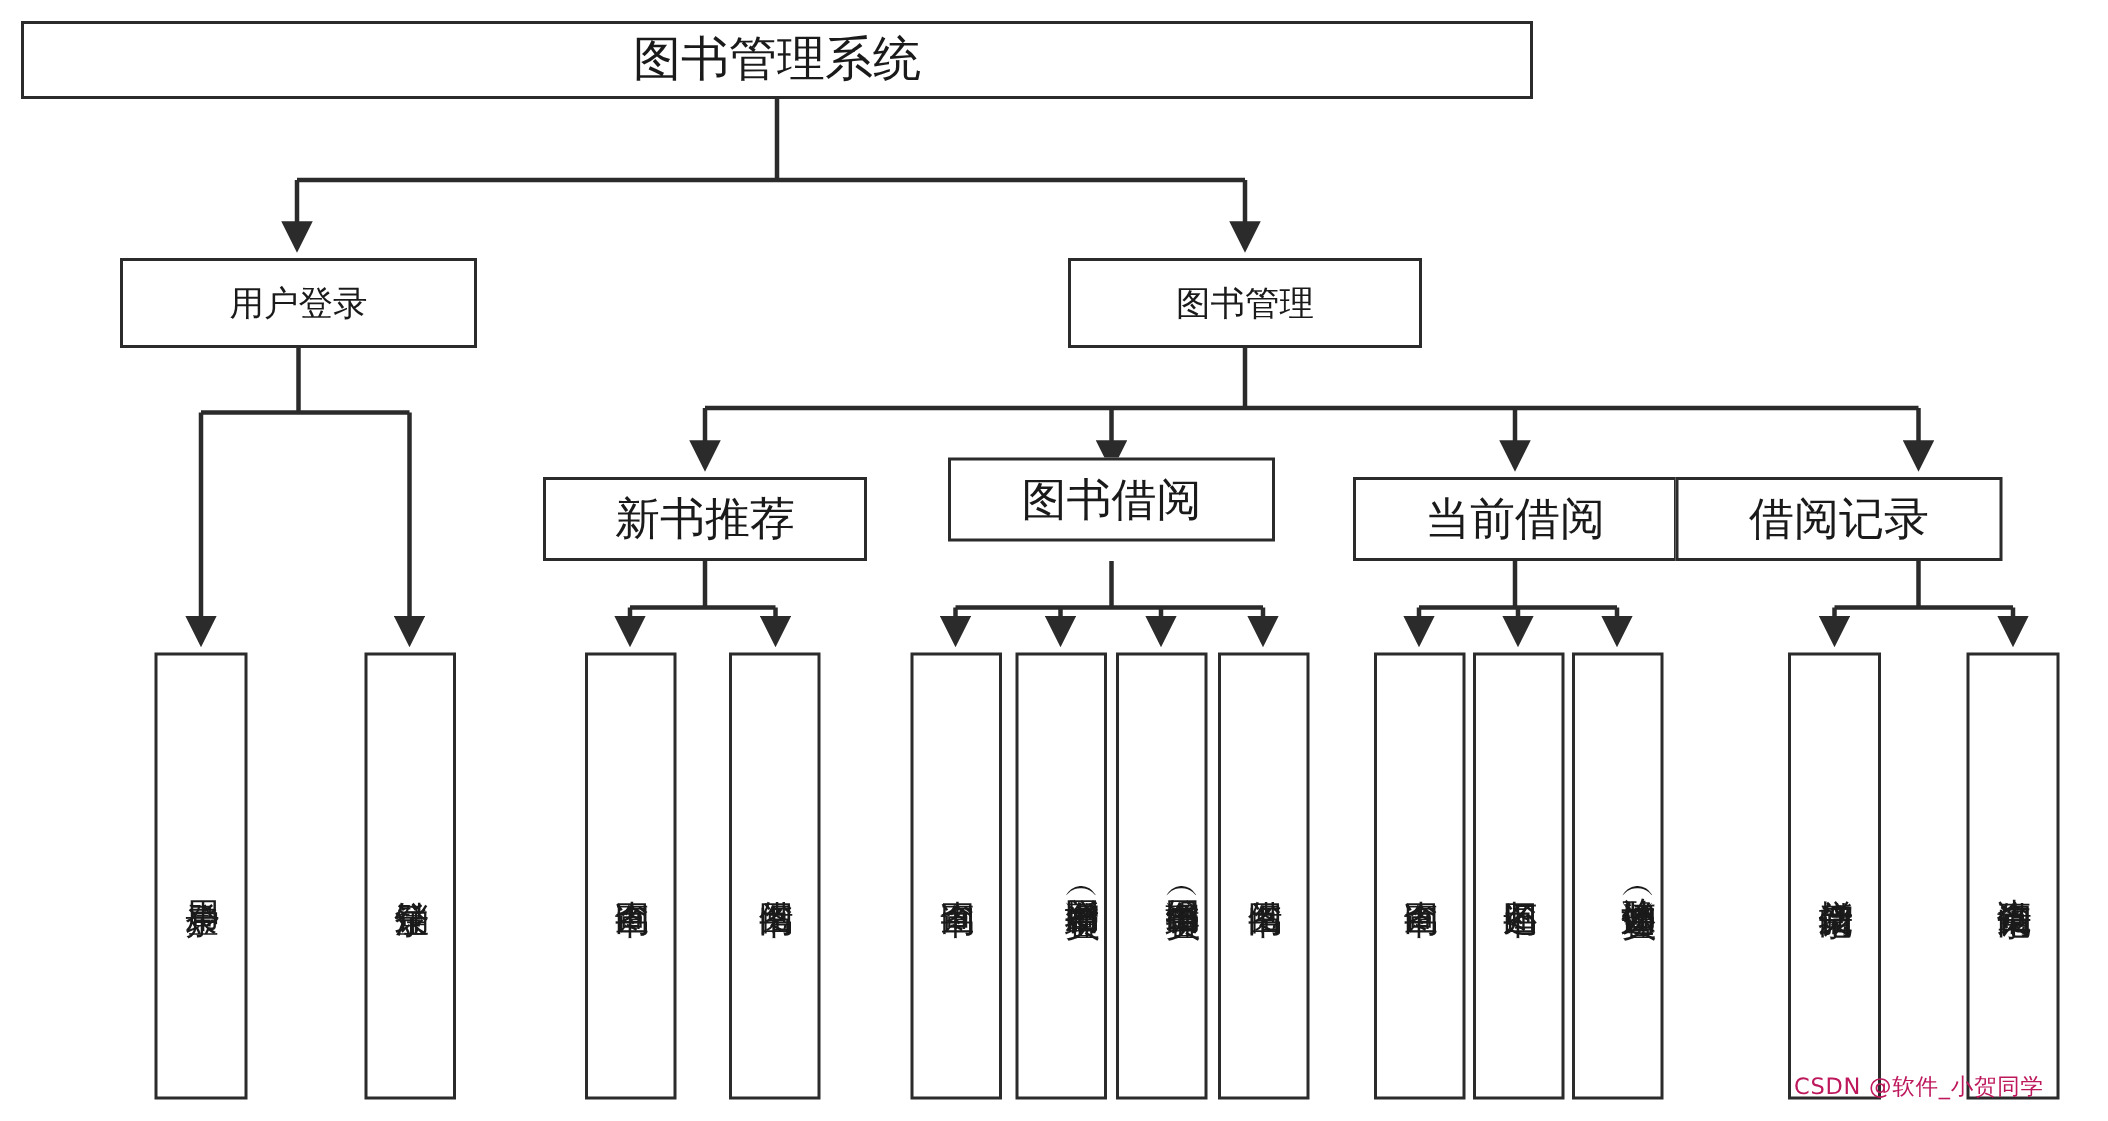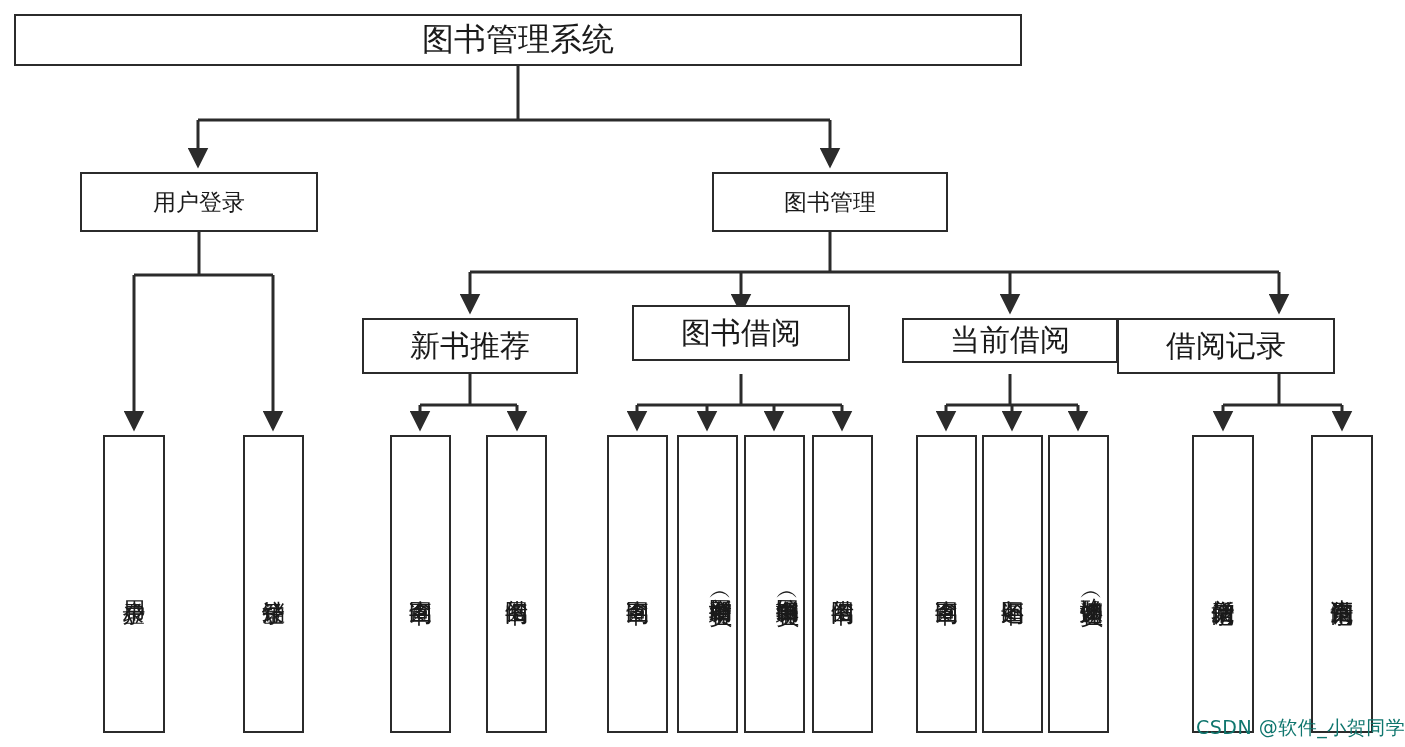--- a/index.html
+++ b/index.html
@@ -52,22 +52,22 @@
     padding: 10px 2px;
     align-items: flex-start;
     justify-content: center;
     white-space: nowrap;
   }
   .node.leaf.centered {
     align-items: center;
   }
   .watermark {
     position: absolute;
-    font-size: 19px;
-    color: #0f766e;
+    font-size: 15px;
+    color: #be185d;
     white-space: nowrap;
     letter-spacing: 0.5px;
     pointer-events: none;
   }
 </style>
 </head>
 <body>
 
 <div id="canvas">
 
@@ -121,21 +121,21 @@
     </g>
   </svg>
 
   <div class="node root" style="left: 14px; top: 14px; width: 1008px; height: 52px;">图书管理系统</div>
 
   <div class="node level2" style="left: 80px; top: 172px; width: 238px; height: 60px;">用户登录</div>
   <div class="node level2" style="left: 712px; top: 172px; width: 236px; height: 60px;">图书管理</div>
 
   <div class="node level3" style="left: 362px; top: 318px; width: 216px; height: 56px;">新书推荐</div>
   <div class="node level3" style="left: 632px; top: 305px; width: 218px; height: 56px;">图书借阅</div>
-  <div class="node level3" style="left: 902px; top: 318px; width: 216px; height: 45px; text-align: right;">当前借阅</div>
+  <div class="node level3" style="left: 902px; top: 318px; width: 216px; height: 56px; text-align: right;">当前借阅</div>
   <div class="node level3" style="left: 1117px; top: 318px; width: 218px; height: 56px;">借阅记录</div>
 
   <div class="node leaf centered" style="left: 103px; top: 435px; width: 62px; height: 298px;">用户登录</div>
   <div class="node leaf centered" style="left: 243px; top: 435px; width: 61px; height: 298px;">注销登录</div>
   <div class="node leaf centered" style="left: 390px; top: 435px; width: 61px; height: 298px;">查询图书</div>
   <div class="node leaf centered" style="left: 486px; top: 435px; width: 61px; height: 298px;">借阅图书</div>
   <div class="node leaf centered" style="left: 607px; top: 435px; width: 61px; height: 298px;">查询图书</div>
   <div class="node leaf" style="left: 677px; top: 435px; width: 61px; height: 298px;">新增图书（管理员）</div>
   <div class="node leaf" style="left: 744px; top: 435px; width: 61px; height: 298px;">编辑图书（管理员）</div>
   <div class="node leaf centered" style="left: 812px; top: 435px; width: 61px; height: 298px;">借阅图书</div>

